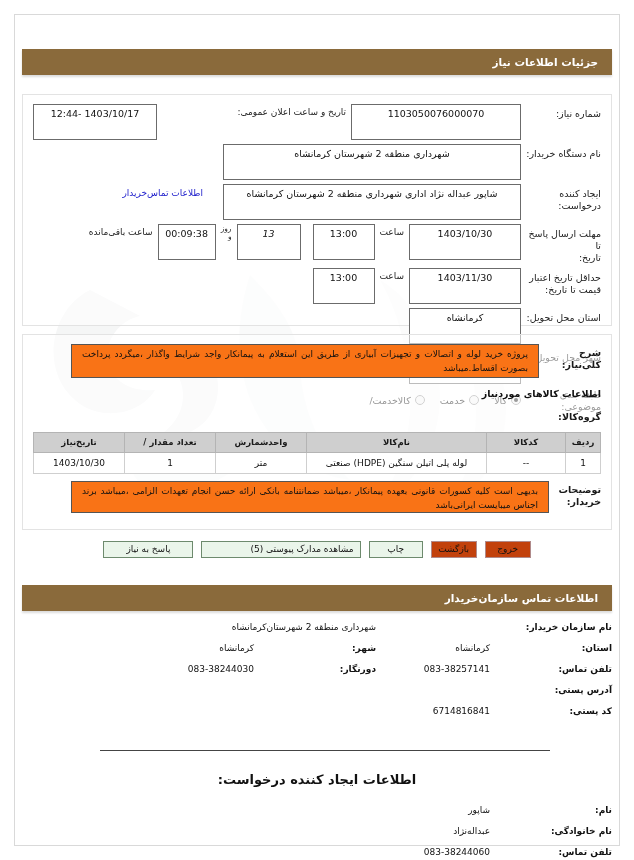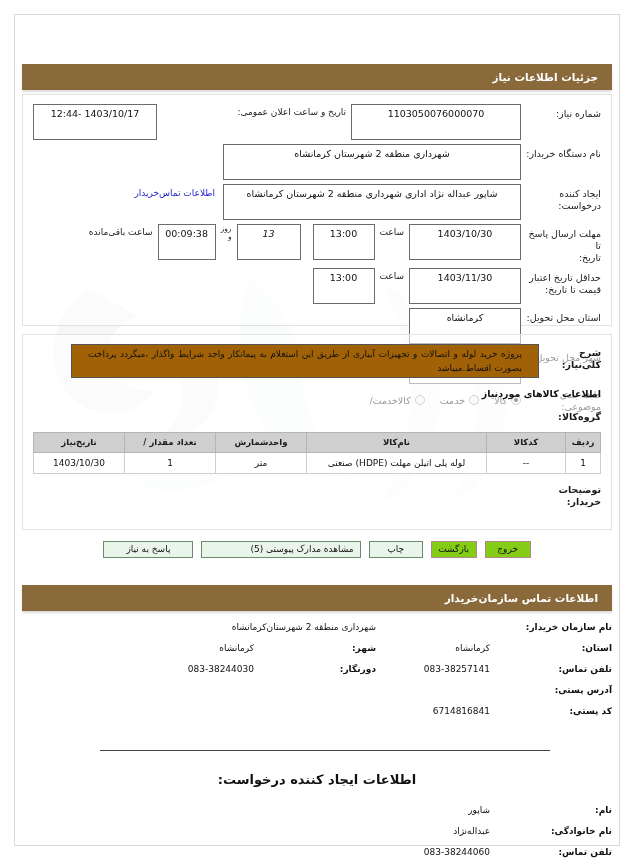--- a/index.html
+++ b/index.html
@@ -145,25 +145,25 @@
     font-size: 9.5px;
     color: #111;
     margin-left: 10px;
     white-space: nowrap;
     display: inline-block;
   }
   .opt .radio { margin-left: 4px; }
   
   .textbox {
     border: 1px solid #555;
-    background: #a16207;
+    background: #f97316;
     font-size: 9px;
     line-height: 1.55;
     color: #111;
-    padding: 3px 16px;
+    padding: 3px 10px;
     box-sizing: border-box;
     text-align: justify;
   }
   
   table.goods {
     border-collapse: collapse;
     width: 100%;
     font-size: 9px;
   }
   table.goods th {
@@ -204,21 +204,21 @@
     border: 1px solid #6d8a6d;
     background: #eaf5ea;
     color: #111;
     cursor: pointer;
     white-space: nowrap;
     min-width: 40px;
     text-align: center;
   }
   .btn.danger {
     border-color: #b08a8a;
-    background: #84cc16;
+    background: #c2410c;
   }
   
   .kv {
     display: flex;
     flex-direction: row;
     font-size: 9px;
     color: #111;
     margin-bottom: 11px;
   }
   .kv .k {
@@ -255,21 +255,21 @@
       <path d="M150 95 C175 90 200 110 198 140 C196 172 170 190 140 185 C160 172 168 150 160 130 C154 114 150 104 150 95 Z"></path>
       <path d="M230 25 C215 70 215 120 235 160 C255 200 290 225 330 230 C300 200 282 160 280 115 C278 75 250 45 230 25 Z" opacity="0.5"></path>
       <path d="M360 30 C395 50 420 95 420 145 C420 195 395 235 360 255 C385 210 392 175 390 140 C388 100 378 62 360 30 Z" opacity="0.45"></path>
       <path d="M440 60 C470 85 488 125 486 165 C484 205 462 238 432 252 C452 215 458 180 455 148 C452 112 448 84 440 60 Z" opacity="0.35"></path>
       <path d="M110 200 C150 215 200 214 238 196 C212 232 168 248 130 238 C112 232 108 215 110 200 Z" opacity="0.5"></path>
     </g>
   </svg>
 
   <div class="content">
 
-    <div class="bar-outer bar-shadow" style="top:64px;">
+    <div class="bar-outer bar-shadow" style="top:49px;">
       <div class="section-bar">جزئیات  اطلاعات نیاز</div>
     </div>
 
     <div class="panel" style="top:94px; height:232px; padding:9px 10px 6px 10px;">
 
       <div class="row">
         <div class="lbl" style="width:80px;">شماره نیاز:</div>
         <div class="fld" style="width:170px;">1103050076000070</div>
         <div class="mini-lbl" style="flex:1; text-align:right;">تاریخ و ساعت اعلان عمومی:</div>
         <div class="fld" style="width:124px;">1403/10/17 -12:44</div>
@@ -277,21 +277,21 @@
 
       <div class="row">
         <div class="lbl" style="width:80px;">نام دستگاه خریدار:</div>
         <div class="fld" style="width:298px;text-align:center;">شهرداری  منطقه 2  شهرستان کرمانشاه</div>
       </div>
 
       <div class="row">
         <div class="lbl" style="width:80px;">ایجاد کننده
 درخواست:</div>
         <div class="fld" style="width:298px;">شاپور عبداله نژاد اداری  شهرداری  منطقه 2  شهرستان کرمانشاه</div>
-        <div class="link" style="margin-right:8px;">اطلاعات تماس‌خریدار</div>
+        <div class="link" style="margin-right:20px;">اطلاعات تماس‌خریدار</div>
       </div>
 
       <div class="row">
         <div class="lbl" style="width:80px;">مهلت ارسال  پاسخ تا
 تاریخ:</div>
         <div class="fld" style="width:112px;">1403/10/30</div>
         <div class="mini-lbl">ساعت</div>
         <div class="fld" style="width:62px;">13:00</div>
         <div class="fld" style="width:64px; margin-right:12px;font-style:italic;">13</div>
         <div class="mini-lbl" style="font-size:7.5px; line-height:8px; padding-top:1px; white-space:pre-line;">روز
@@ -371,31 +371,32 @@
             <th>نام‌کالا</th>
             <th style="width:84px;">واحدشمارش</th>
             <th style="width:84px;">تعداد مقدار /</th>
             <th style="width:84px;">تاریخ‌نیاز</th>
           </tr>
         </thead>
         <tbody>
           <tr>
             <td>1</td>
             <td>--</td>
-            <td>لوله پلی اتیلن مهلت  (HDPE) صنعتی</td>
+            <td>لوله پلی اتیلن سنگین  (HDPE) صنعتی</td>
             <td>متر</td>
             <td>1</td>
             <td>1403/10/30</td>
           </tr>
         </tbody>
       </table>
 
       <div class="row" style="margin-top:7px; margin-bottom:0;">
         <div class="lbl" style="width:52px; font-weight:bold; padding-top:3px;">توضیحات
 خریدار:</div>
+        <div class="textbox" style="width:478px; height:32px;">بدیهی است  کلیه کسورات قانونی بعهده پیمانکار ،میباشد  ضمانتنامه بانکی ارائه  حسن انجام تعهدات الزامی ،میباشد برند اجناس  میبایست ایرانی‌باشد</div>
       </div>
     </div>
 
     <div class="btnrow" style="top:541px;">
       <div class="btn danger" style="min-width:46px;">خروج</div>
       <div class="btn danger" style="min-width:46px;">بازگشت</div>
       <div class="btn" style="min-width:54px;">چاپ</div>
       <div class="btn" style="min-width:128px;padding-left:48px;">مشاهده مدارک پیوستی (5)</div>
       <div class="btn" style="min-width:90px;">پاسخ به نیاز</div>
     </div>

